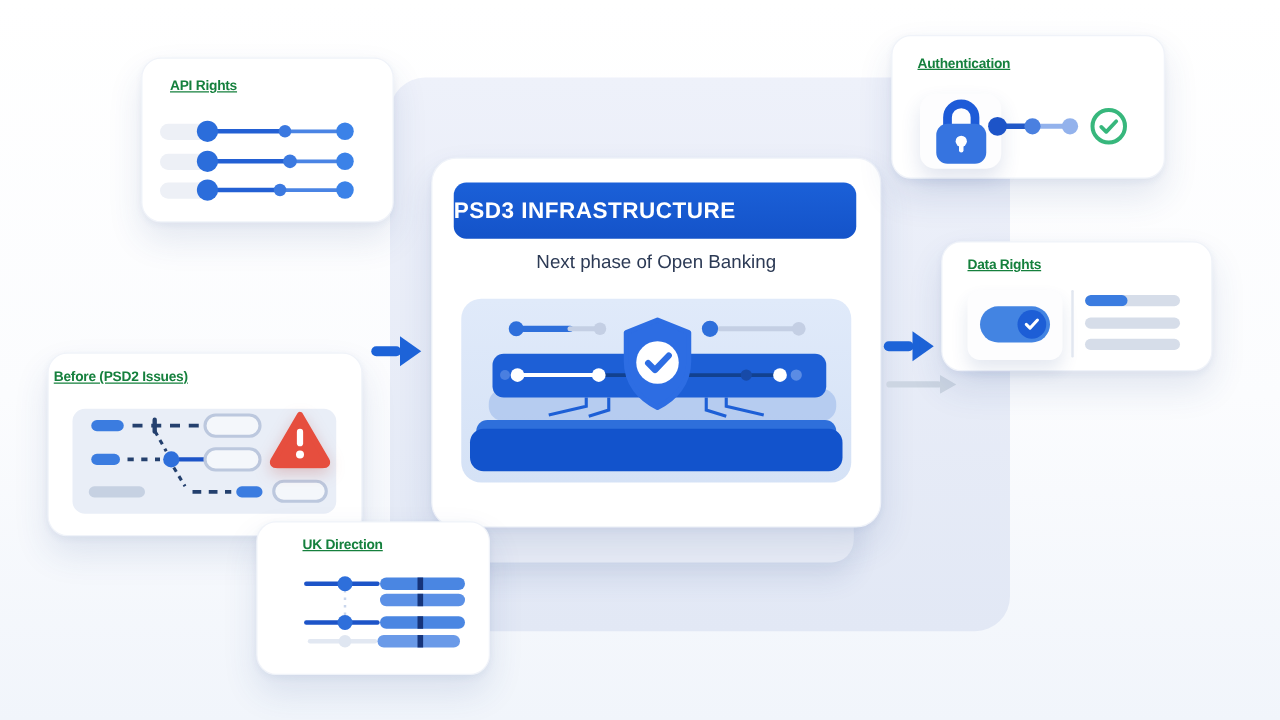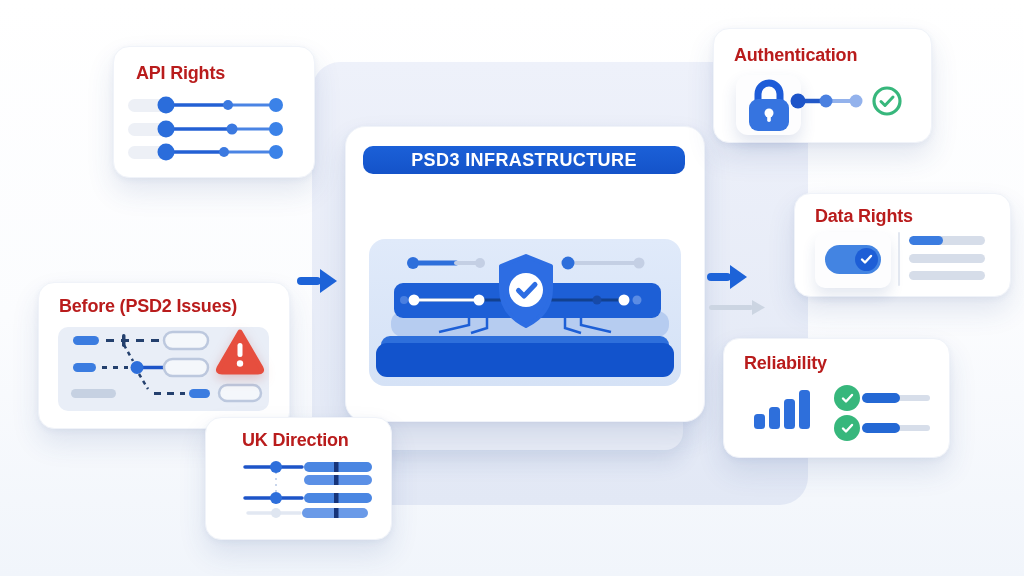--- a/index.html
+++ b/index.html
@@ -3,55 +3,55 @@
 <meta charset="utf-8">
 <style>
   html,body{margin:0;padding:0;background:#fff;}
   #stage{position:relative;width:1024px;height:576px;overflow:hidden;
          font-family:"Liberation Sans",sans-serif;
          background:linear-gradient(180deg,#ffffff 0%,#fbfcfe 55%,#f1f5fb 100%);}
   .backdrop{position:absolute;left:312px;top:62px;width:496px;height:443px;border-radius:28px;
             background:linear-gradient(180deg,#eef1fa 0%,#e2e8f5 100%);}
   .card{position:absolute;background:#ffffff;border-radius:16px;border:1px solid #f0f3f9;
         box-shadow:0 14px 28px rgba(40,70,140,.12),0 2px 6px rgba(40,70,140,.06);z-index:3;}
-  .card-title{font-size:18px;font-weight:700;color:#b91c1c;letter-spacing:-.2px;}
+  .card-title{font-size:11px;font-weight:700;color:#15803d;letter-spacing:-.2px;text-decoration:underline;}
   
   #api-quality{left:113px;top:46px;width:200px;height:130px;}
   #api-quality .card-title{position:absolute;left:22px;top:16px;}
   .api-row{position:absolute;left:14px;width:164px;height:20px;}
   
   #authentication{left:713px;top:28px;width:217px;height:113px;}
   #authentication .card-title{position:absolute;left:20px;top:16px;}
   .lock-tile{position:absolute;left:22px;top:46px;width:65px;height:60px;border-radius:12px;
              background:#fdfdfe;box-shadow:0 8px 16px rgba(40,70,140,.14);}
   
   #center-stack{position:absolute;left:367px;top:398px;width:316px;height:52px;border-radius:18px;
                 background:#e8ecf6;box-shadow:0 12px 22px rgba(40,70,140,.12);z-index:1;}
   #center-card{left:345px;top:126px;width:358px;height:294px;z-index:2;border-radius:20px;}
-  #center-header{position:absolute;left:17px;top:19px;width:322px;height:28px;border-radius:10px;
-                 background:linear-gradient(180deg,#1b60d8,#1453c9);display:flex;align-items:center;justify-content:center;}
+  #center-header{position:absolute;left:17px;top:19px;width:322px;height:45px;border-radius:10px;
+                 background:linear-gradient(180deg,#1b60d8,#1453c9);display:flex;align-items:center;justify-content:flex-start;}
   #center-header span{color:#fff;font-size:18px;font-weight:700;letter-spacing:.4px;}
   #center-subtitle{position:absolute;left:0;top:74px;width:100%;text-align:center;
                    font-size:15px;color:#2c3a55;}
   #center-illustration{position:absolute;left:23px;top:112px;width:312px;height:147px;border-radius:16px;
                        background:linear-gradient(180deg,#e0eafa,#d5e2f6);}
   
-  #data-rights{left:794px;top:193px;width:215px;height:102px;}
+  #data-rights{left:753px;top:193px;width:215px;height:102px;}
   #data-rights .card-title{position:absolute;left:20px;top:12px;}
   .toggle-tile{position:absolute;left:20px;top:38px;width:76px;height:56px;border-radius:10px;
                background:#fdfdfe;box-shadow:0 8px 14px rgba(40,70,140,.12);}
   .toggle{position:absolute;left:10px;top:13px;width:56px;height:29px;border-radius:15px;background:#4384e2;}
   .toggle-knob{position:absolute;right:3px;top:3px;width:23px;height:23px;border-radius:50%;background:#1d5ed6;
                display:flex;align-items:center;justify-content:center;}
   .dr-divider{position:absolute;left:103px;top:38px;width:2px;height:54px;background:#e2e7f0;border-radius:1px;}
   .dr-bar{position:absolute;left:114px;width:76px;height:9px;border-radius:4.5px;background:#d6dde9;overflow:hidden;}
   .dr-bar .fill{height:100%;background:#3b7ce0;border-radius:4.5px;}
   
   #before{left:38px;top:282px;width:250px;height:145px;}
-  #before .card-title{position:absolute;left:20px;top:13px;}
+  #before .card-title{position:absolute;left:4px;top:13px;}
   #before-panel{position:absolute;left:19px;top:44px;width:211px;height:84px;border-radius:10px;background:#e9eef7;}
   #warning-tri{position:absolute;left:175px;top:44px;width:52px;height:48px;filter:drop-shadow(0 4px 6px rgba(180,50,40,.25));}
   
   #uk-direction{left:205px;top:417px;width:185px;height:121px;z-index:4;}
   #uk-direction .card-title{position:absolute;left:36px;top:12px;}
   
   #reliability{left:723px;top:338px;width:225px;height:118px;}
   #reliability .card-title{position:absolute;left:20px;top:14px;}
   #rel-chart{position:absolute;left:30px;top:48px;width:64px;height:42px;display:flex;align-items:flex-end;gap:4px;}
   .rel-bar{width:11px;background:#2e6fdb;border-radius:3.5px;}
@@ -137,20 +137,21 @@
       <circle cx="15" cy="15" r="13" fill="#ffffff" stroke="#37b77c" stroke-width="3.2"></circle>
       <path d="M9 15.5 l4 4 l8 -8.5" fill="none" stroke="#37b77c" stroke-width="3" stroke-linecap="round" stroke-linejoin="round"></path>
     </svg>
   </div>
 
   <div id="center-stack"></div>
   <div class="card" id="center-card">
     <div id="center-header">
       <span>PSD3 INFRASTRUCTURE</span>
     </div>
+    <div id="center-subtitle">Next phase of Open Banking</div>
     <div id="center-illustration">
       <svg width="312" height="147" viewBox="0 0 312 147">
 
         <line x1="50" y1="24" x2="87" y2="24" stroke="#2e6fdb" stroke-width="5" stroke-linecap="round"></line>
         <line x1="87" y1="24" x2="110" y2="24" stroke="#c4cfe4" stroke-width="4" stroke-linecap="round"></line>
         <circle cx="44" cy="24" r="6" fill="#2e6fdb"></circle>
         <circle cx="111" cy="24" r="5" fill="#c4cfe4"></circle>
         <line x1="207" y1="24" x2="268" y2="24" stroke="#c4cfe4" stroke-width="4" stroke-linecap="round"></line>
         <circle cx="199" cy="24" r="6.5" fill="#2e6fdb"></circle>
         <circle cx="270" cy="24" r="5.5" fill="#c4cfe4"></circle>
@@ -252,41 +253,14 @@
       <rect x="62" y="33" width="68" height="10" rx="5" fill="#4a86e2"></rect>
       <rect x="92" y="33" width="4.5" height="10" fill="#16347a"></rect>
 
       <line x1="6" y1="53" x2="58" y2="53" stroke="#e2e8f2" stroke-width="3.5" stroke-linecap="round"></line>
       <circle cx="34" cy="53" r="5" fill="#dfe6f1"></circle>
       <rect x="60" y="48" width="66" height="10" rx="5" fill="#6a9ae8"></rect>
       <rect x="92" y="48" width="4.5" height="10" fill="#16347a"></rect>
     </svg>
   </div>
 
-  <div class="card" id="reliability">
-    <div class="card-title">Reliability</div>
-    <div id="rel-chart">
-        <div class="rel-bar" style="height: 15px;"></div>
-        <div class="rel-bar" style="height: 22px;"></div>
-        <div class="rel-bar" style="height: 30px;"></div>
-        <div class="rel-bar" style="height: 39px;"></div>
-      </div>
-    <div class="rel-row" style="top:46px">
-      <div class="check-badge">
-        <svg width="13" height="11" viewBox="0 0 13 11">
-            <path d="M2 5.5 l3 3 l6 -6.5" fill="none" stroke="#ffffff" stroke-width="2.4" stroke-linecap="round" stroke-linejoin="round"></path>
-          </svg>
-      </div>
-      <div class="rel-track"></div>
-      <div class="rel-fill"></div>
-    </div>
-    <div class="rel-row" style="top:76px">
-      <div class="check-badge">
-        <svg width="13" height="11" viewBox="0 0 13 11">
-            <path d="M2 5.5 l3 3 l6 -6.5" fill="none" stroke="#ffffff" stroke-width="2.4" stroke-linecap="round" stroke-linejoin="round"></path>
-          </svg>
-      </div>
-      <div class="rel-track"></div>
-      <div class="rel-fill"></div>
-    </div>
-  </div>
 
 </div>
 
 </body></html>

